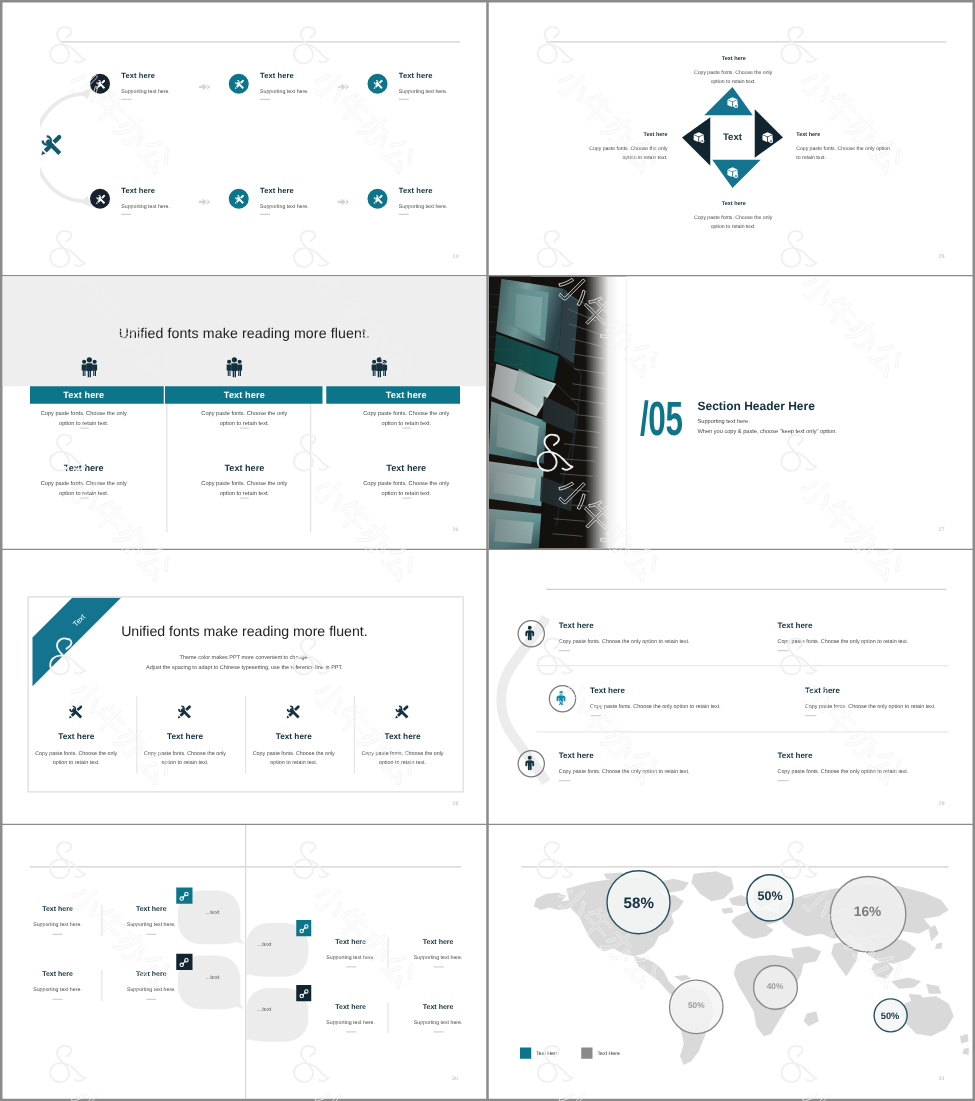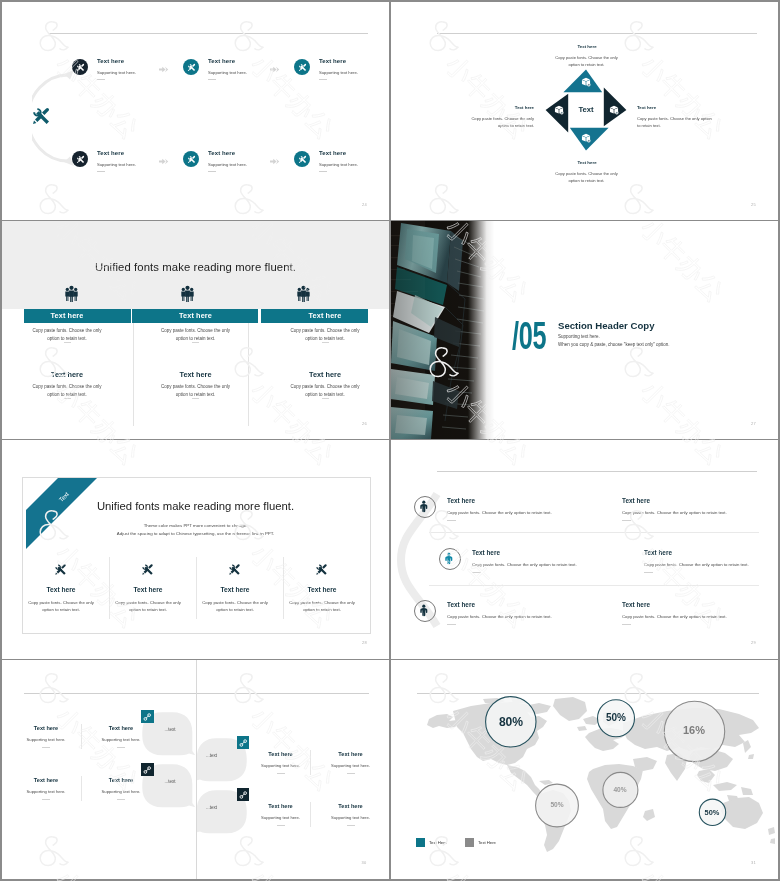--- a/index.html
+++ b/index.html
@@ -391,21 +391,21 @@
       </g>
       <g fill="#2b3639" opacity=".9">
         <path d="M44 96 L70 108 L68 126 L43 116 Z"></path>
         <path d="M42 160 L68 170 L66 188 L41 180 Z"></path>
       </g>
       <rect x="0" y="0" width="110" height="218" fill="url(#darken)"></rect>
       <rect x="0" y="0" width="110" height="218" fill="url(#fadeR)"></rect>
     </svg>
 
     <div class="s4-num" style="left:121px;top:95.5px;font-size:38.5px;line-height:1;transform:scaleX(0.655);transform-origin:0 0;">/05</div>
-    <div class="s4-h" style="left:167px;top:99px;">Section Header Copy</div>
+    <div class="s4-h" style="left:167px;top:99px;">Section Header Here</div>
     <div class="s4-p" style="left:167px;top:113px;">Supporting text here.</div>
     <div class="s4-p" style="left:167px;top:121px;">When you copy &amp; paste, choose "keep text only" option.</div>
 
     <div class="pgnum" style="left:360px;top:200px;">27</div>
   </div>
 
   <div class="slide" id="s5" style="left:2px;top:440px;width:387px;height:219px;">
     <div class="s5-box" style="left:20px;top:37px;width:347px;height:155px;"></div>
 
     <div style="position:absolute;left:21px;top:38px;width:346px;height:154px;overflow:hidden;">
@@ -650,21 +650,21 @@
     </svg>
 
     <svg style="position:absolute;left:0;top:0;" width="387" height="219">
       <circle cx="119.8" cy="61.8" r="25.2" fill="#f4f6f6" fill-opacity=".85" stroke="#26525e" stroke-width="1.1"></circle>
       <circle cx="225" cy="58.3" r="18.5" fill="#f4f6f6" fill-opacity=".85" stroke="#26525e" stroke-width="1.1"></circle>
       <circle cx="303.5" cy="71.4" r="30.2" fill="#ededed" fill-opacity=".9" stroke="#8a8a8a" stroke-width="1.1"></circle>
       <circle cx="166" cy="145.5" r="21.4" fill="#f3f3f3" fill-opacity=".85" stroke="#8a8a8a" stroke-width="1.1"></circle>
       <circle cx="229.4" cy="129.9" r="17.5" fill="#ededed" fill-opacity=".9" stroke="#8a8a8a" stroke-width="1.1"></circle>
       <circle cx="321.5" cy="152.3" r="13.2" fill="#f4f6f6" fill-opacity=".85" stroke="#26525e" stroke-width="1.1"></circle>
     </svg>
-    <div style="position:absolute;left:95px;top:55px;width:50px;text-align:center;font-size:12.1px;font-weight:bold;color:#14323f;">80%</div>
+    <div style="position:absolute;left:95px;top:55px;width:50px;text-align:center;font-size:12.1px;font-weight:bold;color:#14323f;">58%</div>
     <div style="position:absolute;left:200px;top:52px;width:50px;text-align:center;font-size:10px;font-weight:bold;color:#14323f;">50%</div>
     <div style="position:absolute;left:278px;top:64px;width:50px;text-align:center;font-size:11px;font-weight:bold;color:#7d7d7d;">16%</div>
     <div style="position:absolute;left:141px;top:141px;width:50px;text-align:center;font-size:6.6px;font-weight:bold;color:#9a9a9a;">50%</div>
     <div style="position:absolute;left:204px;top:126px;width:50px;text-align:center;font-size:6.6px;font-weight:bold;color:#9a9a9a;">40%</div>
     <div style="position:absolute;left:296px;top:148px;width:50px;text-align:center;font-size:7.4px;font-weight:bold;color:#14323f;">50%</div>
 
     <div style="position:absolute;left:25px;top:178px;width:9px;height:9px;background:#0d7589;"></div>
     <div class="s8-leg" style="left:38px;top:180px;">Text Here</div>
     <div style="position:absolute;left:74px;top:178px;width:9px;height:9px;background:#8a8a8a;"></div>
     <div class="s8-leg" style="left:87px;top:180px;">Text Here</div>

